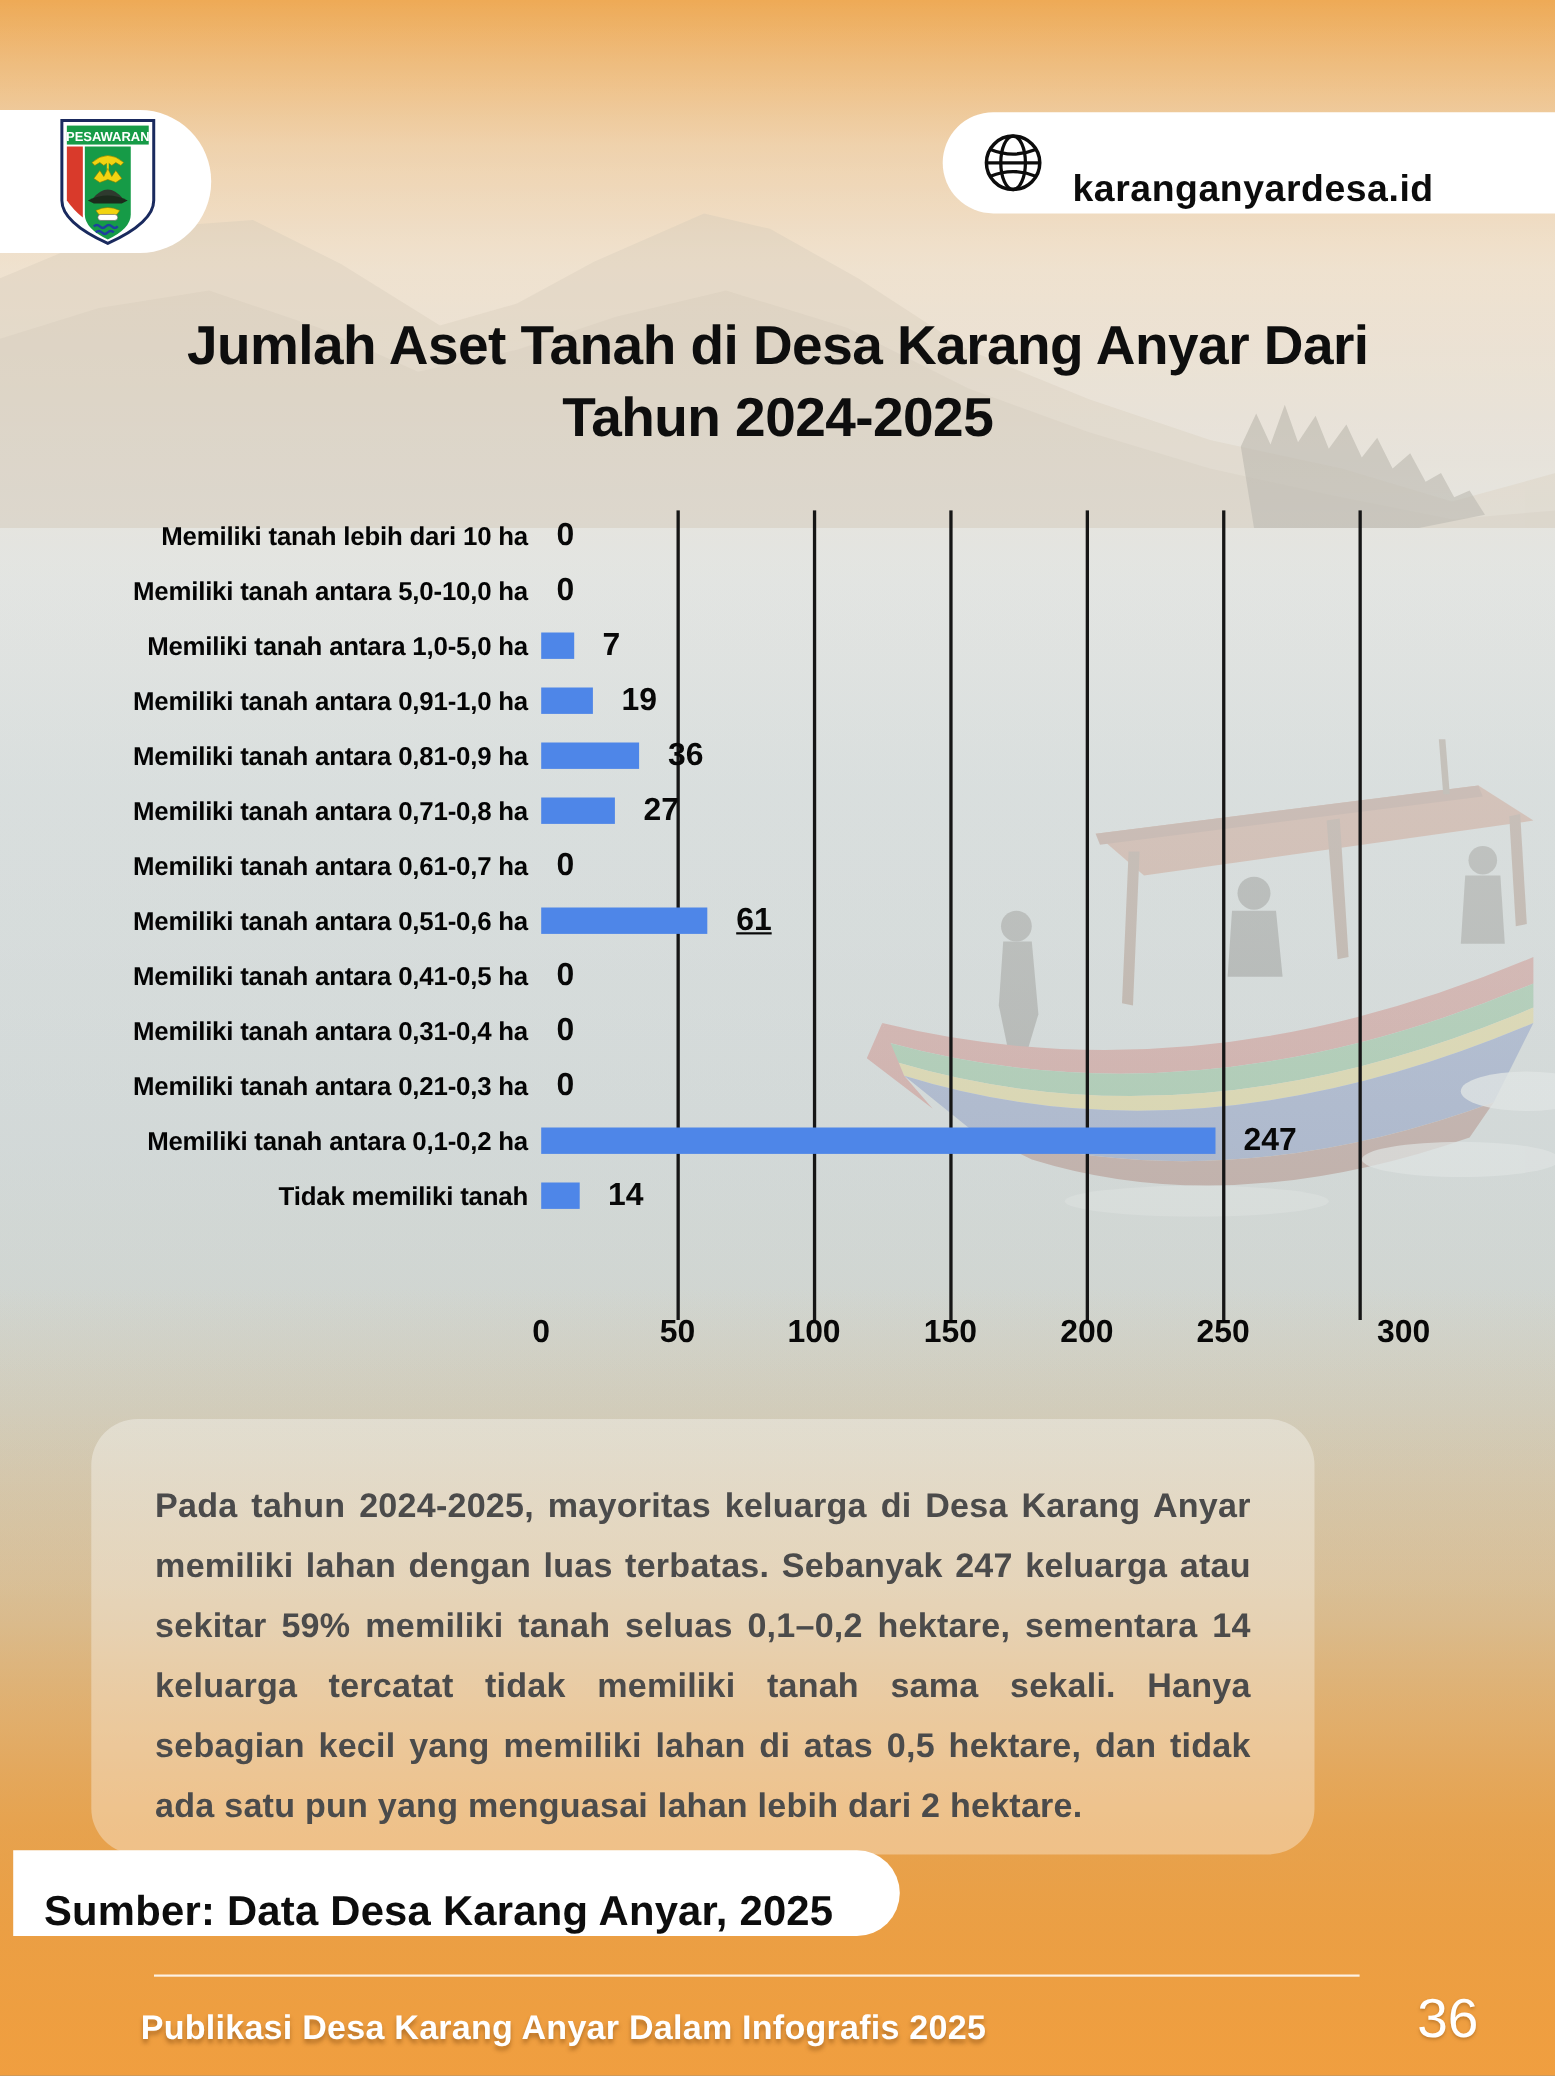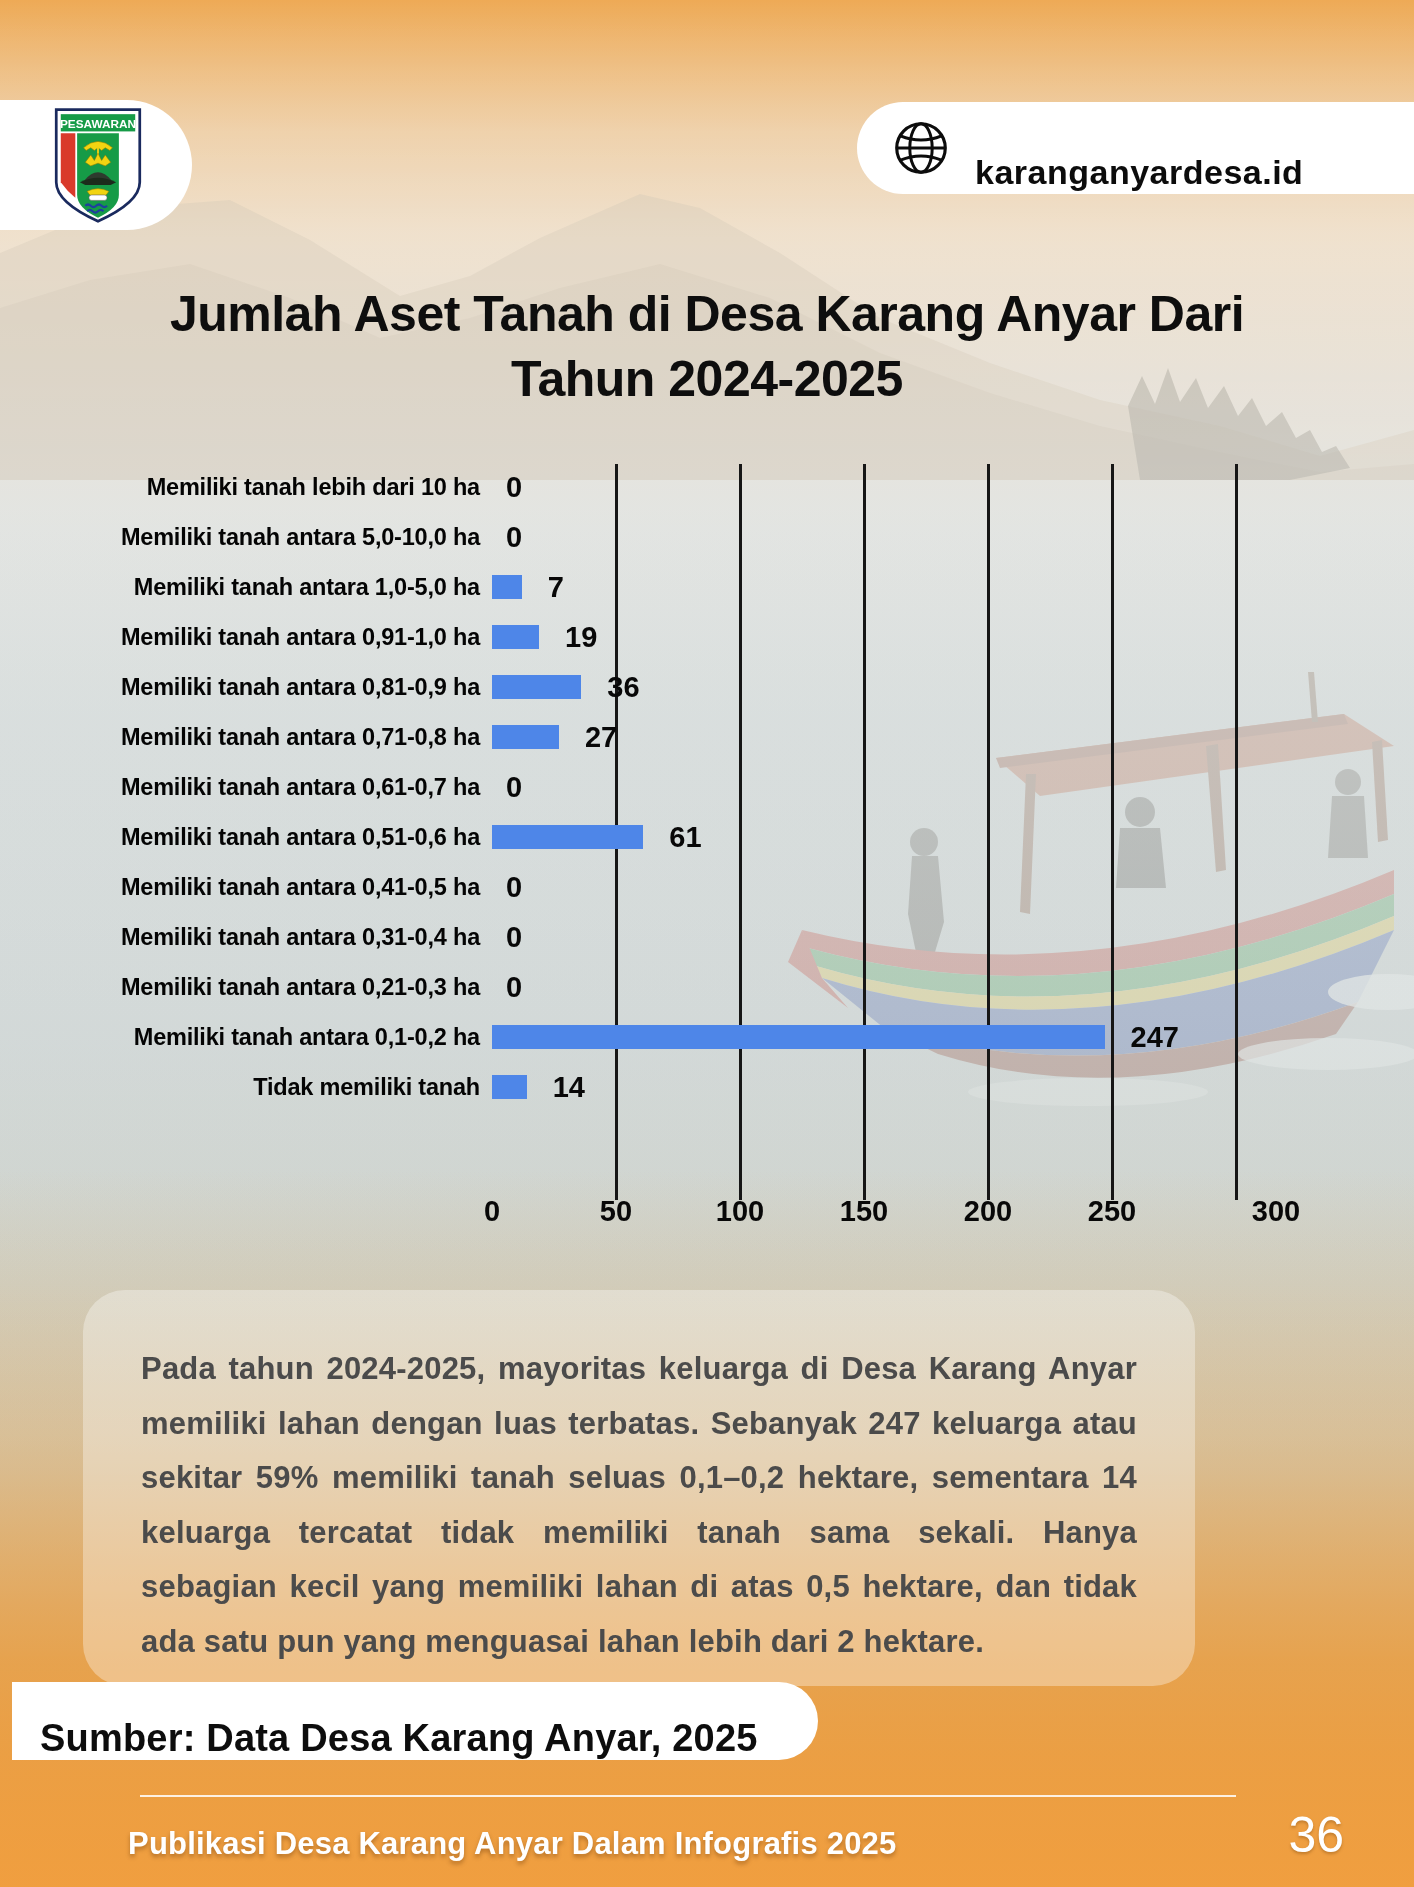--- a/index.html
+++ b/index.html
@@ -206,21 +206,21 @@
         <div class="chart-row">
           <span class="row-label">Memiliki tanah antara 0,61-0,7 ha</span>
           <div class="bar-area">
             <span class="val" style="left: 14px;">0</span>
           </div>
         </div>
         <div class="chart-row">
           <span class="row-label">Memiliki tanah antara 0,51-0,6 ha</span>
           <div class="bar-area">
             <div class="bar" style="width: 151.28px; background: rgb(78, 134, 232);"></div>
-            <span class="val" style="left: 177.28px;">61</span>
+            <span class="val" style="left: 177.28px; text-decoration: underline;">61</span>
           </div>
         </div>
         <div class="chart-row">
           <span class="row-label">Memiliki tanah antara 0,41-0,5 ha</span>
           <div class="bar-area">
             <span class="val" style="left: 14px;">0</span>
           </div>
         </div>
         <div class="chart-row">
           <span class="row-label">Memiliki tanah antara 0,31-0,4 ha</span>

